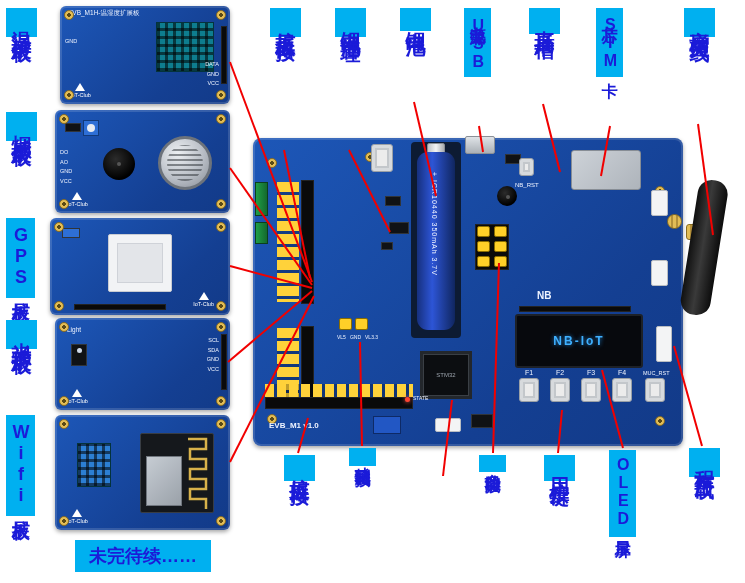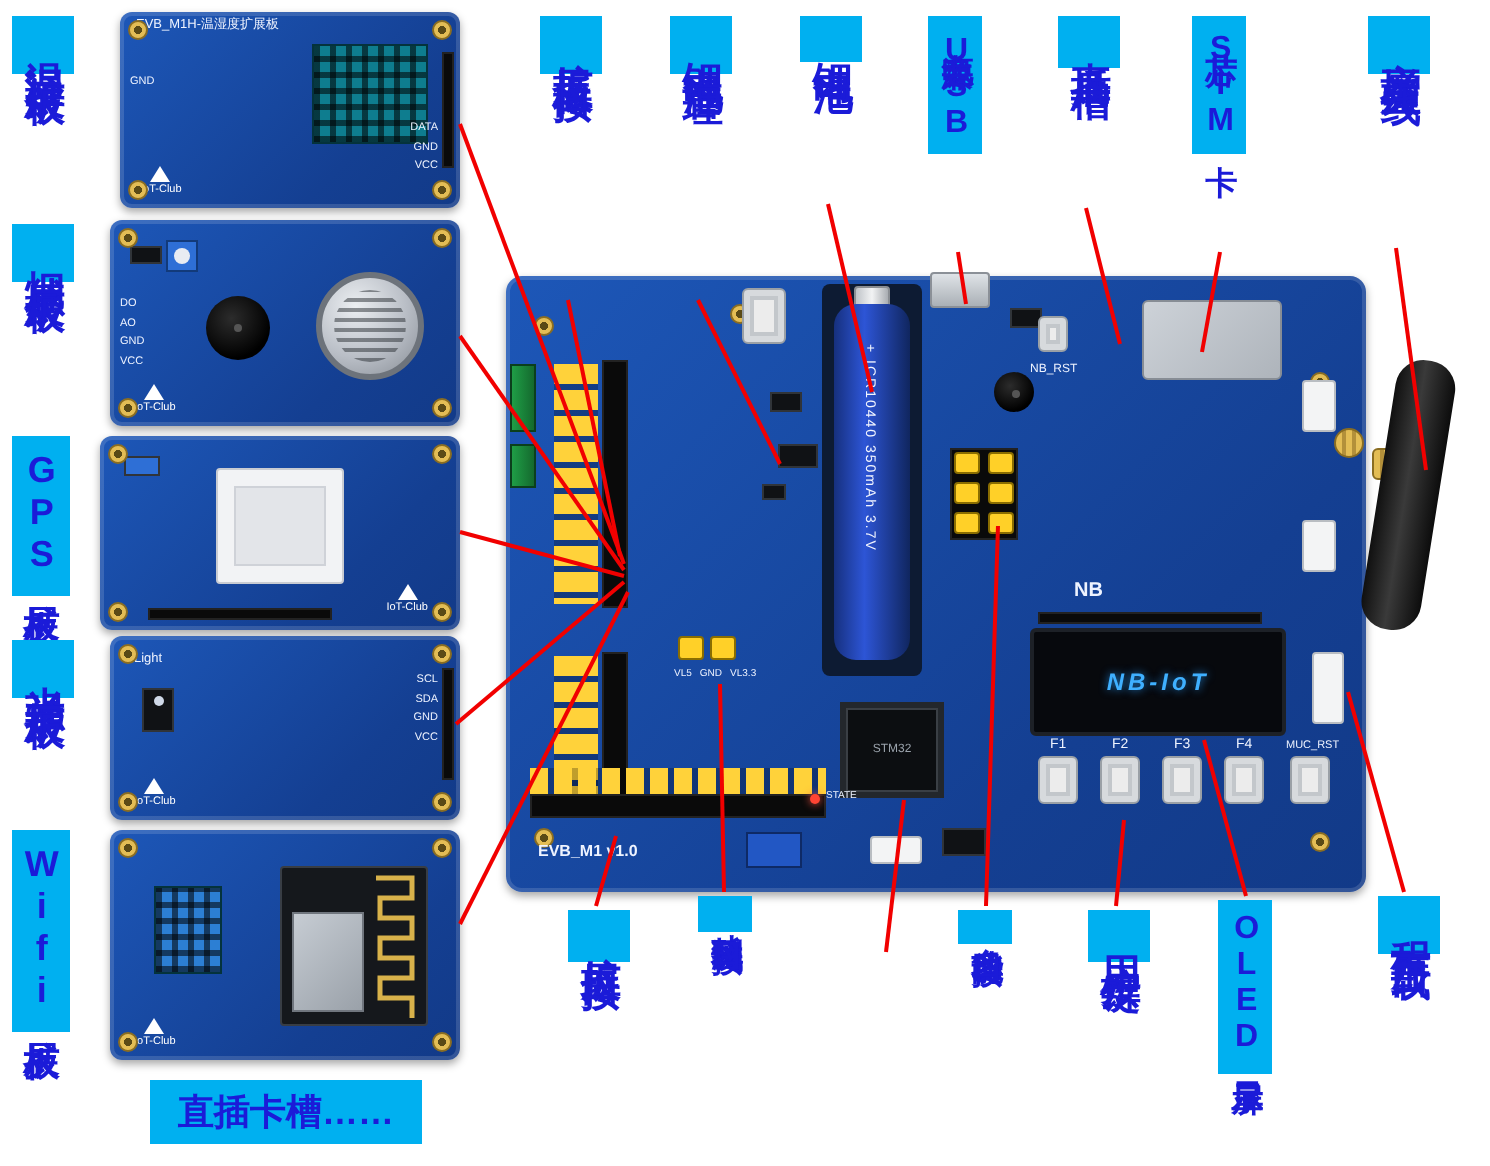--- a/index.html
+++ b/index.html
@@ -35,21 +35,21 @@
   .bhead{background:#0a0a0a;box-shadow:inset 0 0 0 1px #222;}
   .ystrip-v{background:repeating-linear-gradient(180deg,#ffd23a 0 10px,rgba(0,0,0,.25) 10px 13px);}
   .ystrip-h{background:repeating-linear-gradient(90deg,#ffd23a 0 9px,rgba(0,0,0,.25) 9px 12px);}
   .greenconn{background:linear-gradient(90deg,#1f9e46,#14692e);border:1px solid #0b3f1c;}
   .tact{position:absolute;background:#ececec;border:1px solid #9aa0a6;border-radius:3px;
     box-shadow:inset 0 0 0 3px #d7dadd, inset 0 0 0 5px #c3c7cb;}
   .jcap{position:absolute;background:#ffd028;border:1px solid #8a6d00;border-radius:2px;}
   .jst{position:absolute;background:#f3f4f5;border:1px solid #b9bdc2;border-radius:2px;}
   .oled{position:absolute;background:#07090d;border:2px solid #1d2127;border-radius:3px;
     display:flex;align-items:center;justify-content:center;}
-  .oled span{color:#3fb0ff;font-weight:700;font-size:12px;letter-spacing:2px;text-shadow:0 0 4px #1f7fd0;font-style:italic;}
+  .oled span{color:#3fb0ff;font-weight:700;font-size:12px;letter-spacing:2px;text-shadow:0 0 4px #1f7fd0;}
   .qfp{position:absolute;background:#0c0e11;border:1px solid #3a3f45;
     box-shadow:0 0 0 3px #23272c;display:flex;align-items:center;justify-content:center;}
   .qfp span{color:#9aa2ab;font-size:6px;}
   .sma{position:absolute;background:repeating-linear-gradient(90deg,#e3bd55 0 3px,#b3903a 3px 5px);
     border:1px solid #8a6d22;border-radius:3px;}
   .ant{position:absolute;width:30px;height:136px;border-radius:14px;
     background:linear-gradient(90deg,#101010,#3a3a3a 45%,#0c0c0c);transform:rotate(9deg);transform-origin:top left;z-index:3;}
   .batt{position:absolute;border-radius:11px;background:linear-gradient(90deg,#16307e,#2d55d6 40%,#10265f);}
   .battcap{position:absolute;background:linear-gradient(90deg,#bfc3c8,#f2f3f4,#a9adb2);border-radius:2px;border:1px solid #8a8e93;}
   .batttext{position:absolute;writing-mode:vertical-rl;color:#f2f5ff;font-size:7px;letter-spacing:1px;}
@@ -95,21 +95,21 @@
       <line x1="623" y1="448" x2="602" y2="370"></line>
       <line x1="702" y1="446" x2="674" y2="346"></line>
     </g>
   </svg>
 
   <div class="vlabel" style="left:6px;top:8px;">温湿扩展板</div>
   <div class="vlabel" style="left:6px;top:112px;">烟感扩展板</div>
   <div class="vlabel md" style="left:6px;top:218px;">GPS扩展板</div>
   <div class="vlabel" style="left:6px;top:320px;">光强扩展板</div>
   <div class="vlabel md" style="left:6px;top:415px;">Wifi扩展板</div>
-  <div class="hlabel" style="left:75px;top:540px;width:136px;">直插卡槽……</div>
+  <div class="hlabel" style="left:75px;top:540px;width:136px;">未完待续……</div>
 
   <div class="vlabel" style="left:270px;top:8px;">扩展板接口</div>
   <div class="vlabel" style="left:335px;top:8px;">锂电池管理</div>
   <div class="vlabel" style="left:400px;top:8px;">锂电池</div>
   <div class="vlabel sm" style="left:464px;top:8px;">电源兼USB</div>
   <div class="vlabel" style="left:529px;top:8px;">直插卡槽</div>
   <div class="vlabel sm" style="left:596px;top:8px;">芯片SIM卡</div>
   <div class="vlabel" style="left:684px;top:8px;">高增益天线</div>
 
   <div class="vlabel" style="left:284px;top:455px;">扩展接口</div>

